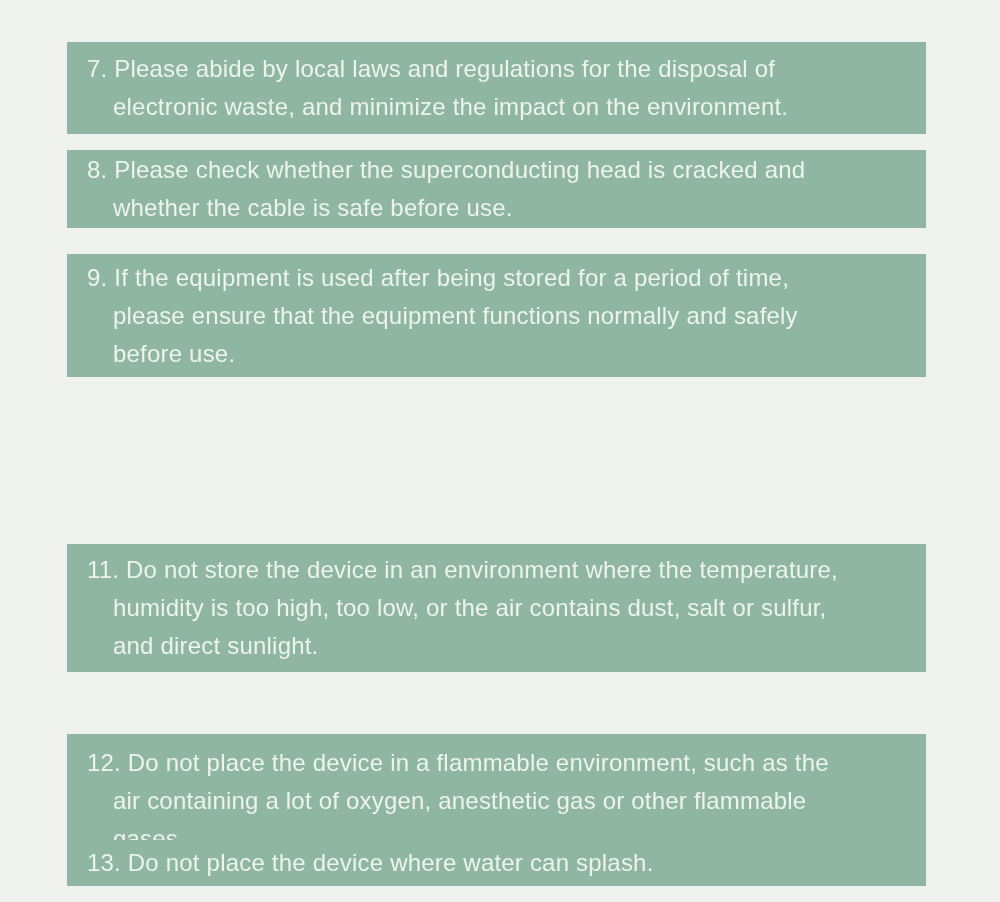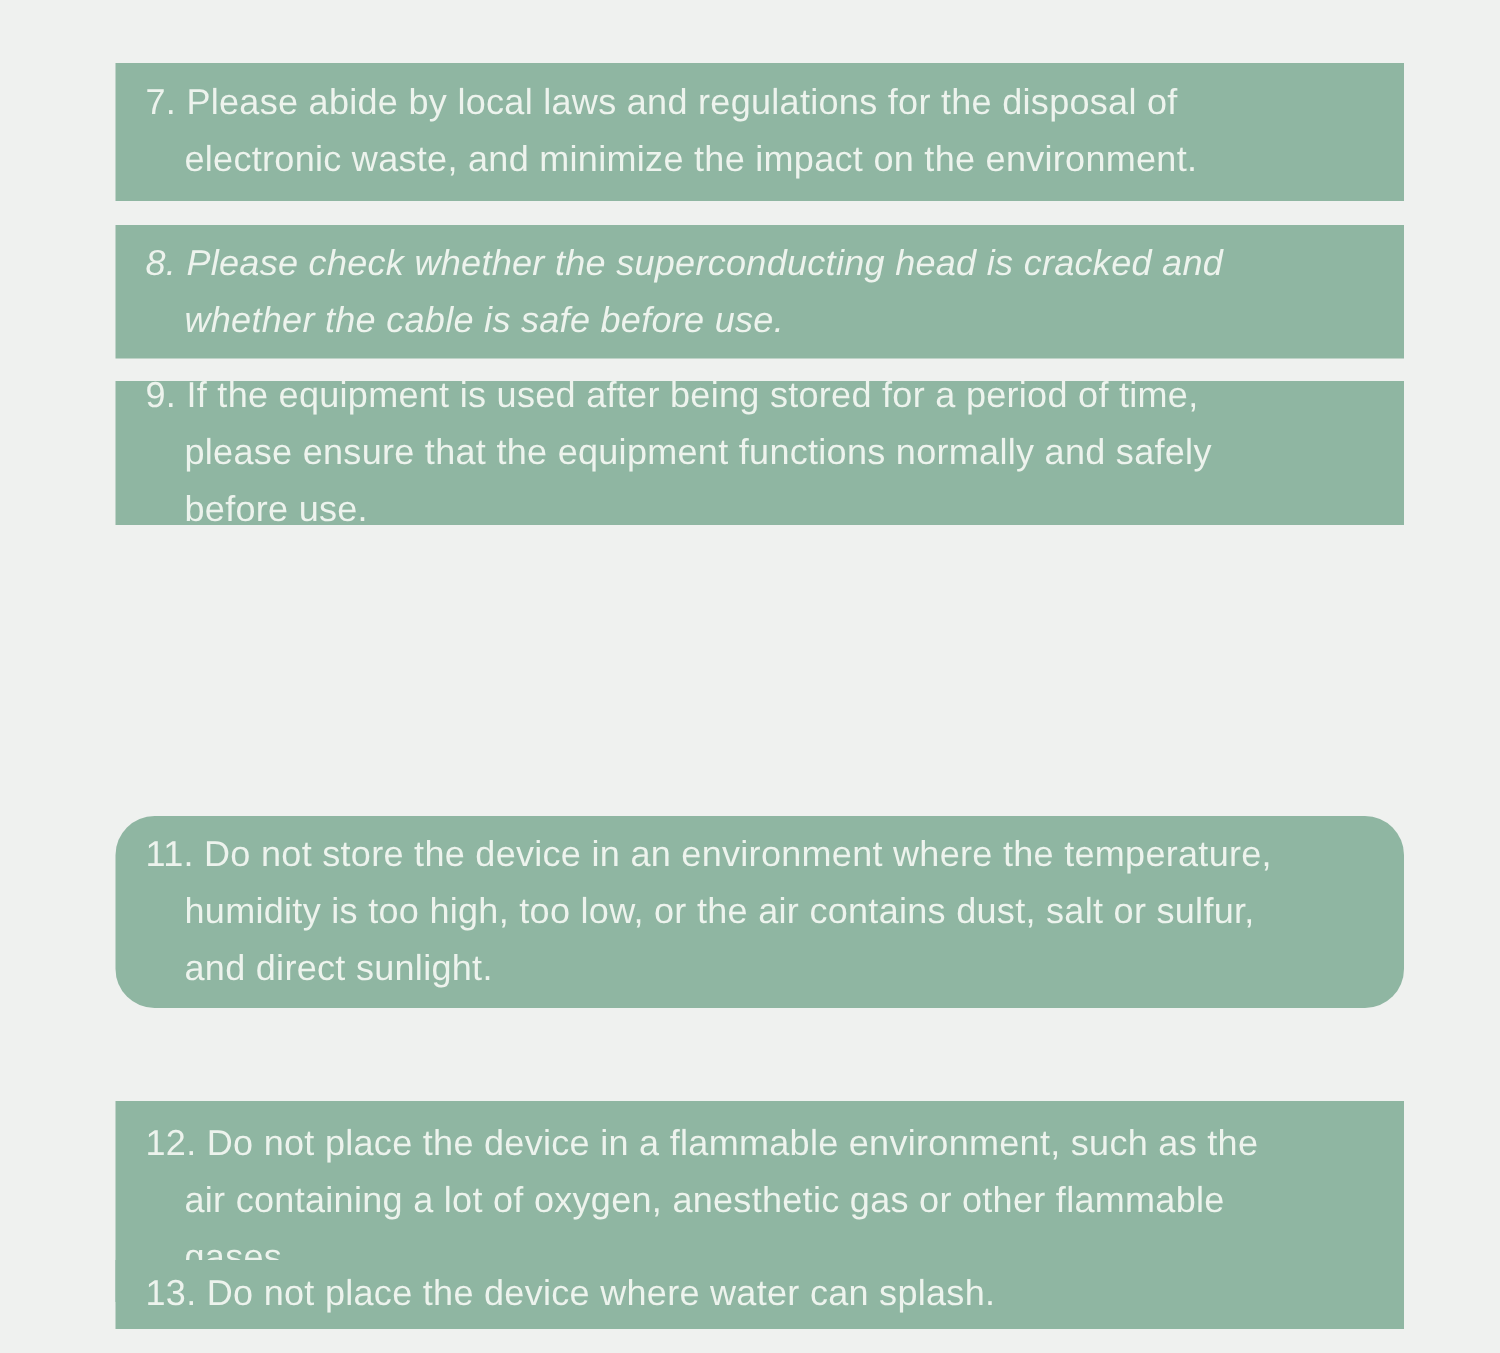--- a/index.html
+++ b/index.html
@@ -10,44 +10,44 @@
   .page {
     position: relative;
     width: 1000px;
     height: 902px;
     background: #eff1ef;
     font-family: "Liberation Sans", sans-serif;
     overflow: hidden;
   }
   .notice-block {
     position: absolute;
-    left: 77px;
+    left: 67px;
     width: 859px;
     background: #8fb6a2;
     box-sizing: border-box;
     display: flex;
     align-items: center;
     padding: 0 20px;
   }
   .notice-text {
     margin: 0;
     color: #edf3ed;
     font-size: 24px;
     line-height: 38px;
     white-space: pre-line;
     padding-left: 26px;
     text-indent: -26px;
     letter-spacing: 0.2px;
   }
   
   .b7  { top: 42px;  height: 92px;  }
-  .b8  { top: 150px; height: 89px; font-style: italic;  }
-  .b9  { top: 254px; height: 96px; }
+  .b8  { top: 150px; height: 78px;  }
+  .b9  { top: 254px; height: 123px; }
   .b10 { top: 401px; height: 128px; }
-  .b11 { top: 544px; height: 128px; border-radius: 26px; }
+  .b11 { top: 544px; height: 128px; }
   .b12 { top: 687px; height: 134px; margin-top: 47px; }
   .b13 { top: 840px; height: 46px;  }
 </style>
 </head>
 <body>
 
 <div class="page">
 
   <div class="notice-block b7">
     <p class="notice-text">7. Please abide by local laws and regulations for the disposal of

